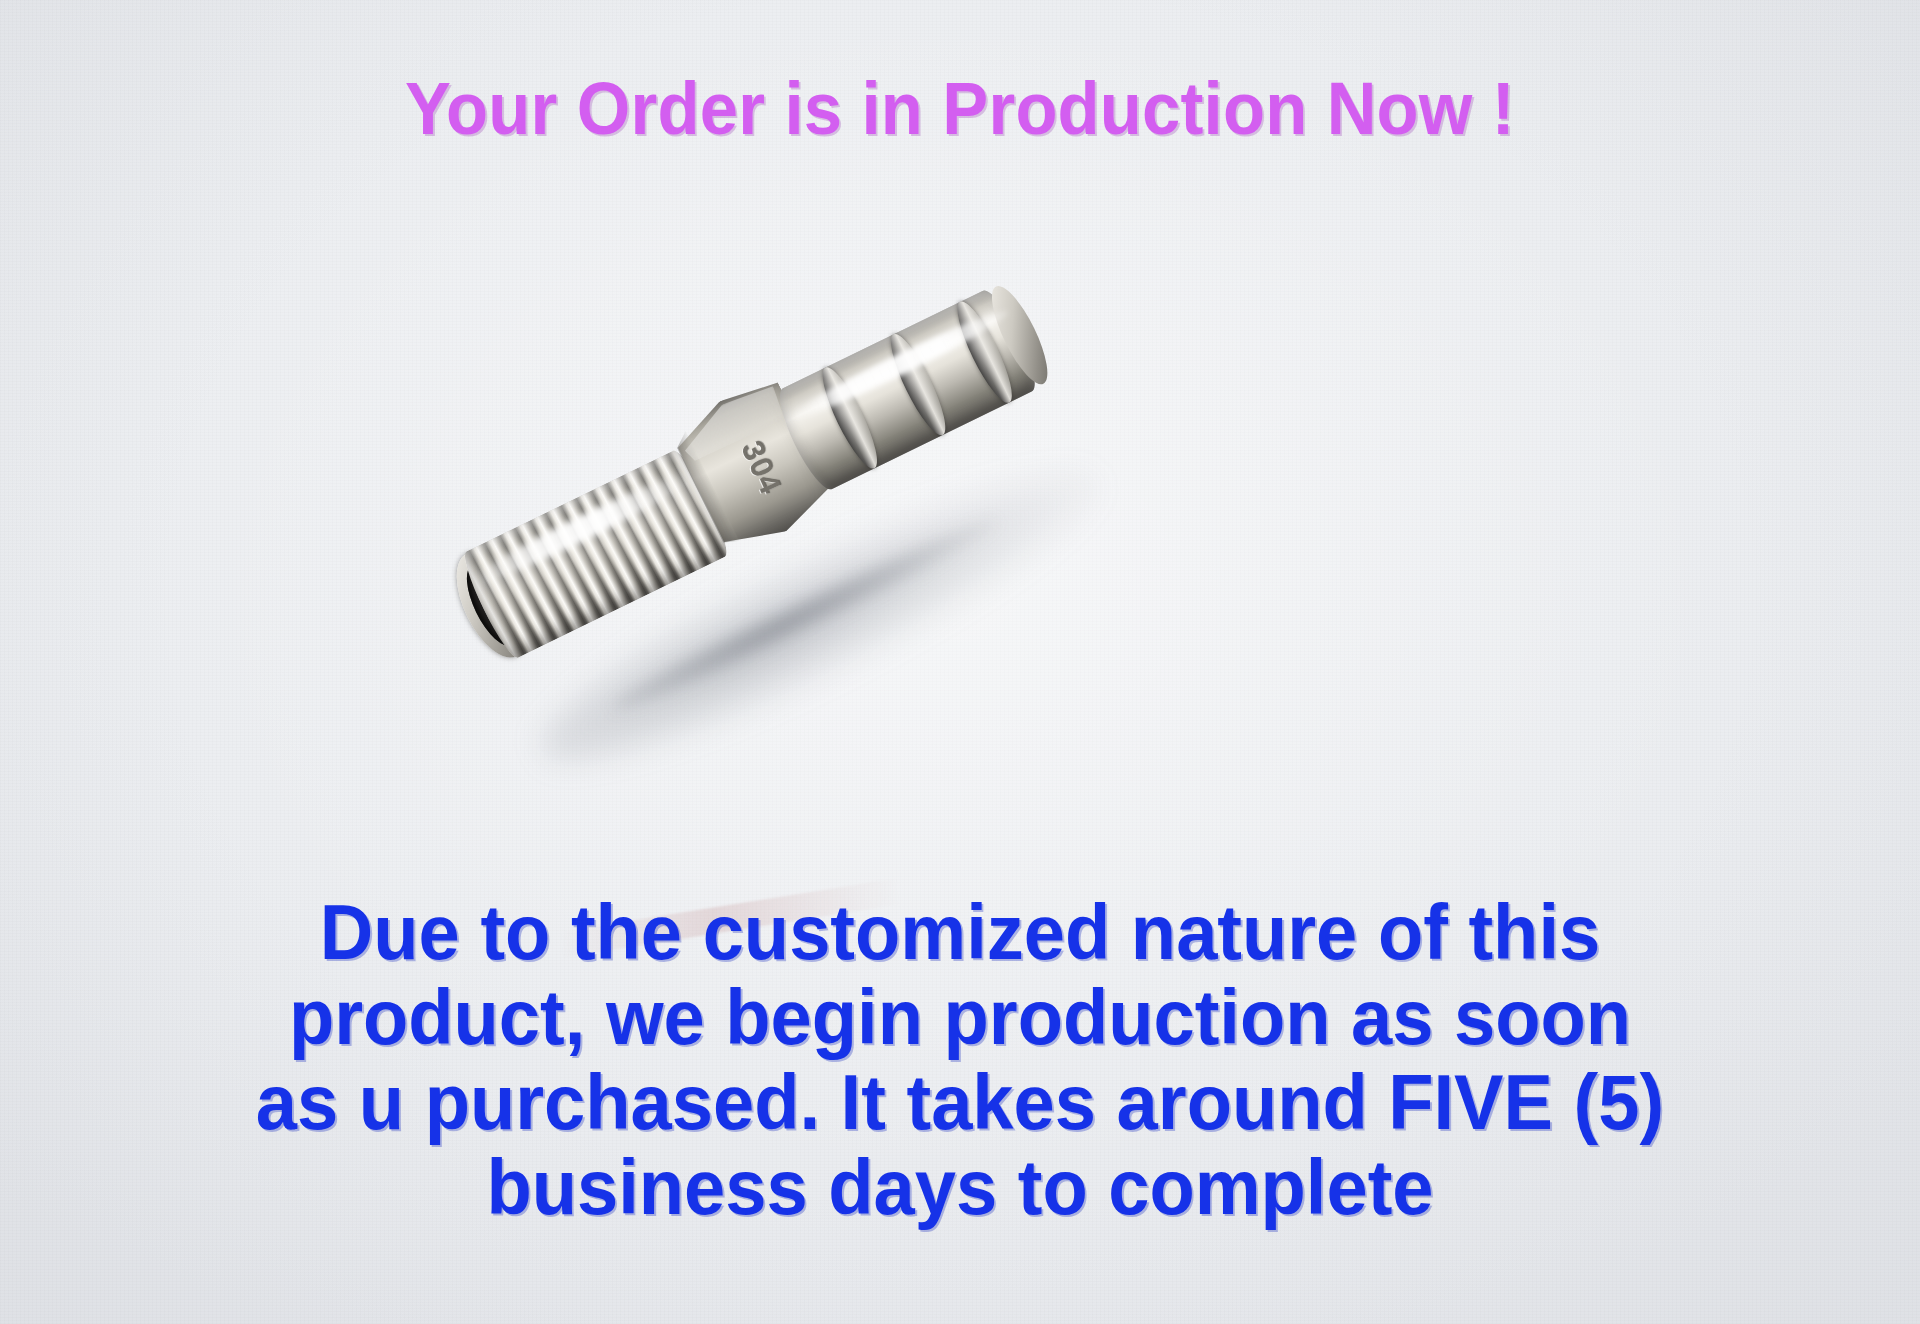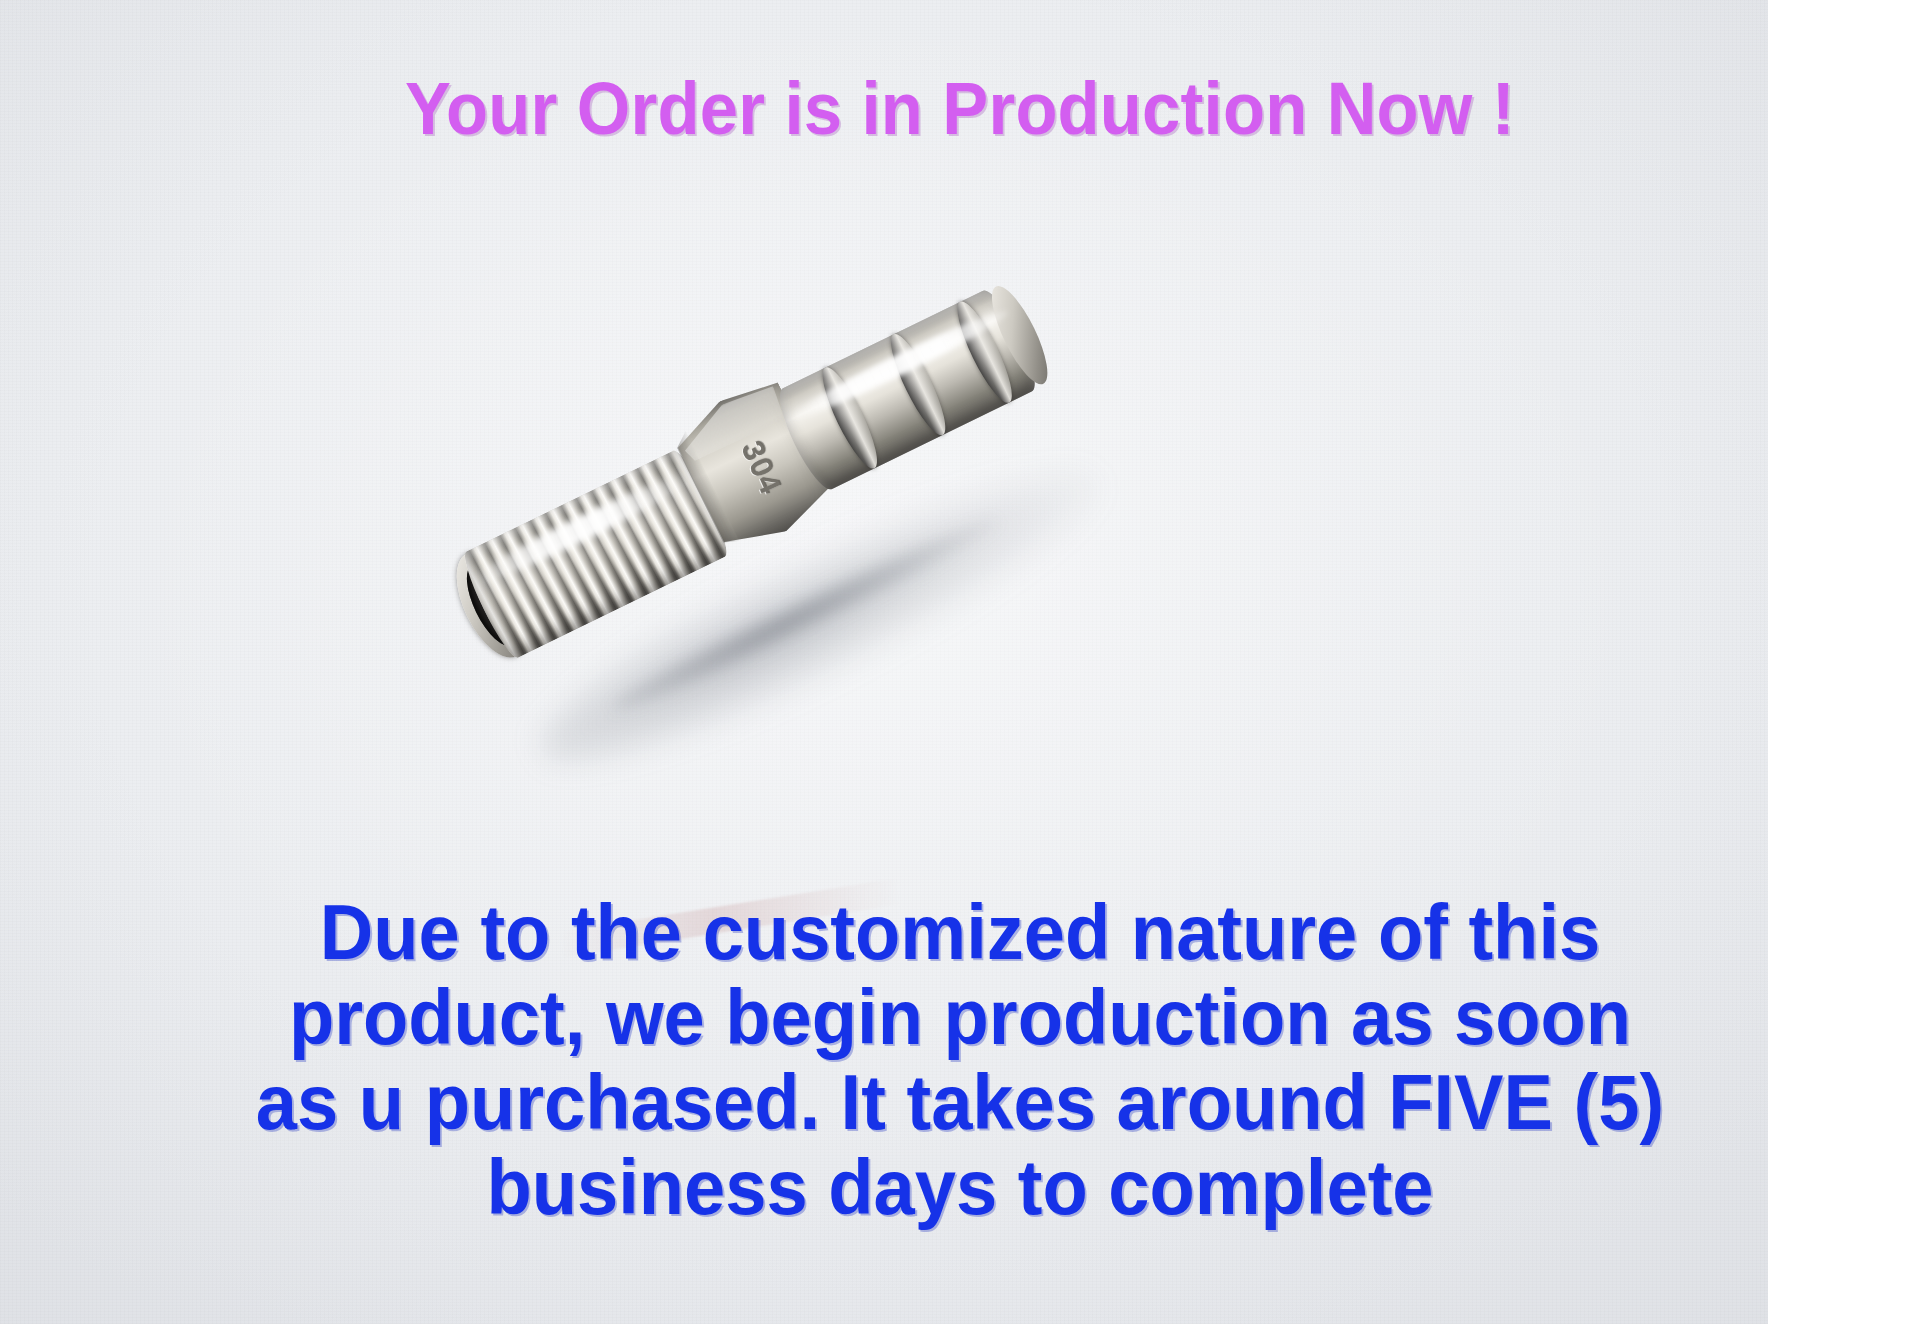--- a/index.html
+++ b/index.html
@@ -2,21 +2,21 @@
 <html><head>
 <meta charset="utf-8">
 <style>
   html, body {
     margin: 0;
     padding: 0;
     background: #ffffff;
   }
   #canvas {
     position: relative;
-    width: 1768px;
+    width: 1920px;
     height: 1324px;
     overflow: hidden;
     background:
       radial-gradient(ellipse 1400px 900px at 46% 38%, #f3f4f6 0%, #eceef1 55%, #e7e9ed 100%);
     font-family: "Liberation Sans", sans-serif;
     -webkit-font-smoothing: antialiased;
   }
 
   
   .surface-noise {

